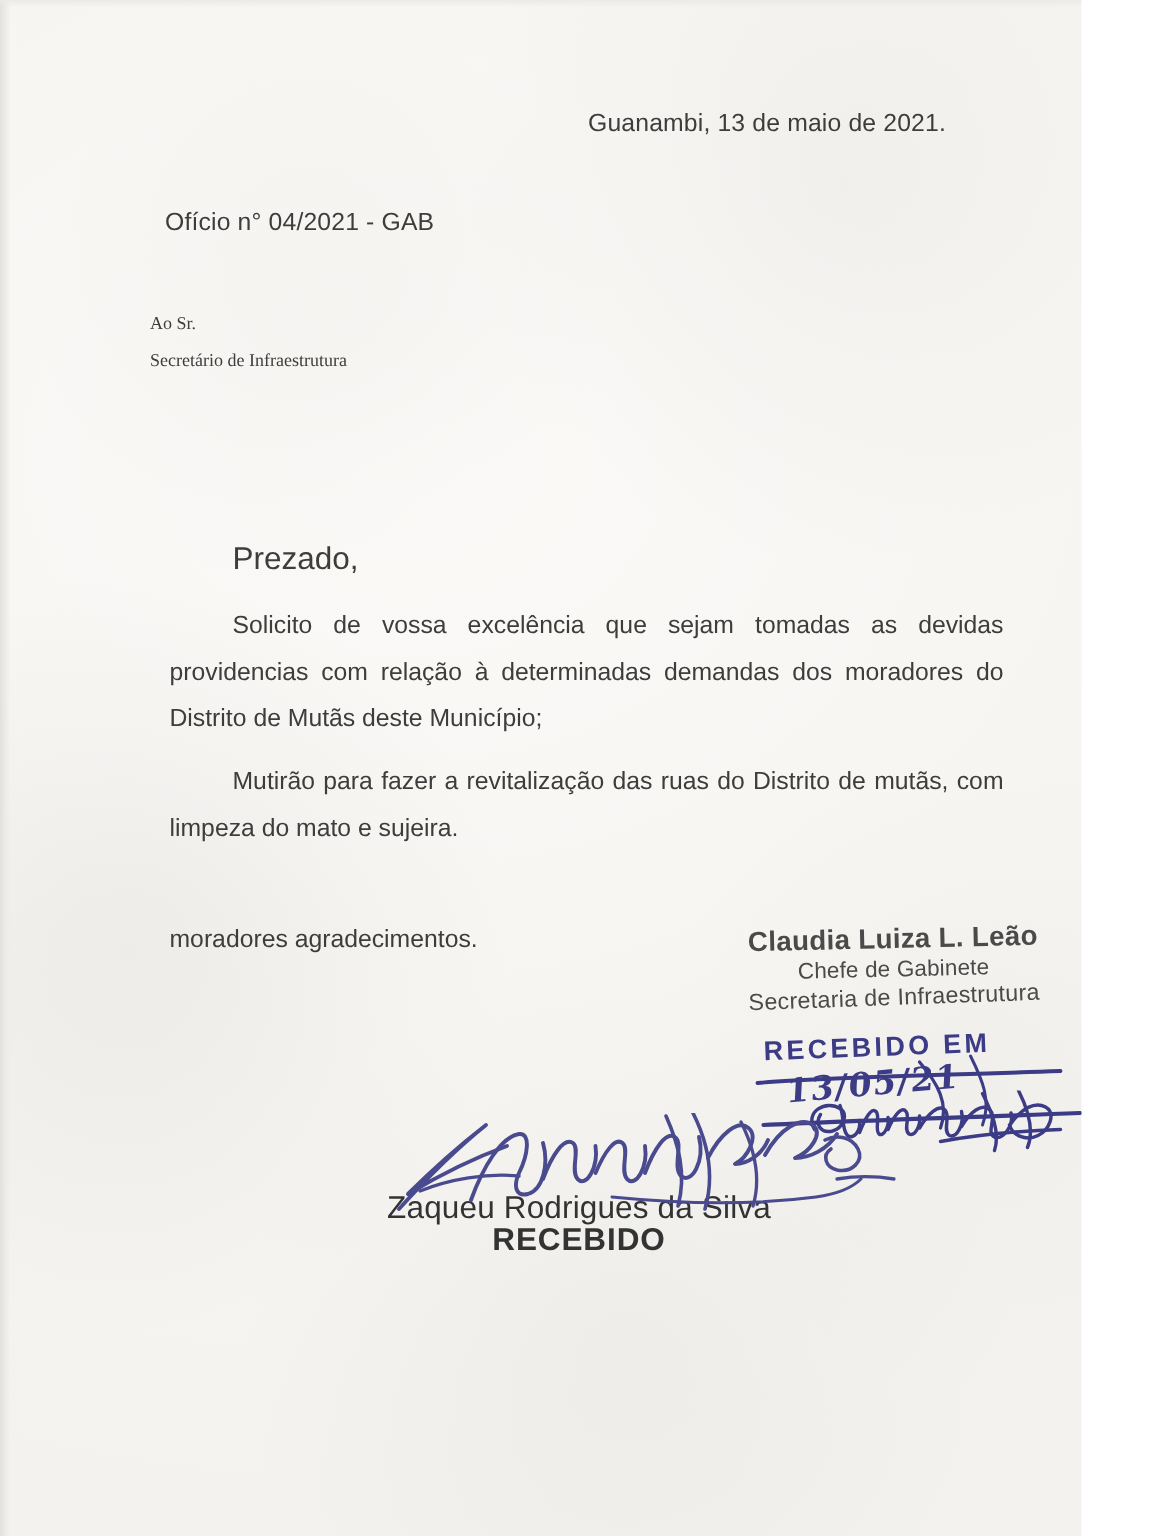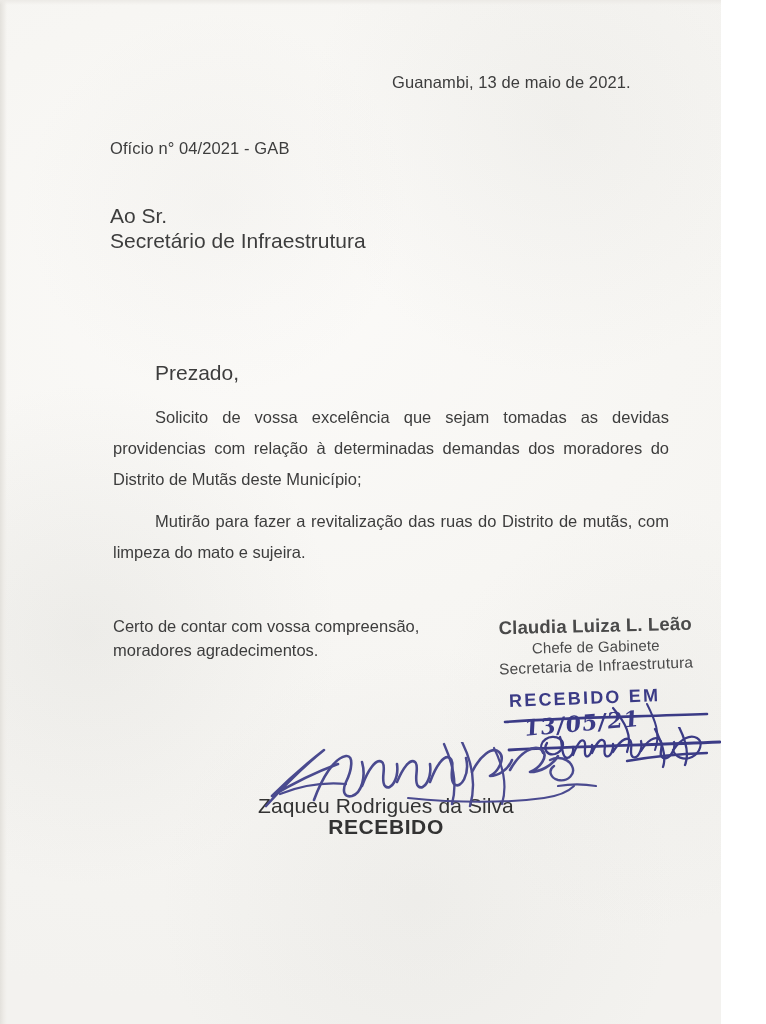--- a/index.html
+++ b/index.html
@@ -73,25 +73,26 @@
     left: 110px;
     top: 139px;
     font-size: 16.5px;
     letter-spacing: 0.1px;
     color: #3d3d3d;
     white-space: nowrap;
   }
 
   .recipient {
     position: absolute;
-    left: 110px;
+    left: 100px;
     top: 203px;
-    font-size: 21px;
+    font-size: 12px;
     line-height: 25px;
     color: #3d3d3d;
+    font-family: Liberation Serif, serif;
   }
   .recipient .salut { display: block; }
   .recipient .name {
     display: block;
     margin-top: 14px;
     font-weight: bold;
     letter-spacing: 0.1px;
   }
   .recipient .role { display: block; }
 
@@ -227,21 +228,20 @@
       <span class="role">Secretário de Infraestrutura</span>
     </div>
 
     <div class="greeting">Prezado,</div>
 
     <div class="body-para p1">Solicito de vossa excelência que sejam tomadas as devidas providencias com relação à determinadas demandas dos moradores do Distrito de Mutãs deste Município;</div>
 
     <div class="body-para p2">Mutirão para fazer a revitalização das ruas do Distrito de mutãs, com limpeza do mato e sujeira.</div>
 
     <div class="closing">
-      <span>Certo de contar com vossa compreensão,</span>
       <span>moradores agradecimentos.</span>
     </div>
 
     <div class="signer">
       <span class="sname">Zaqueu Rodrigues da Silva</span>
       <span class="stitle">RECEBIDO</span>
     </div>
 
     <div class="stamp">
       <span class="st-name">Claudia Luiza L. Leão</span>

